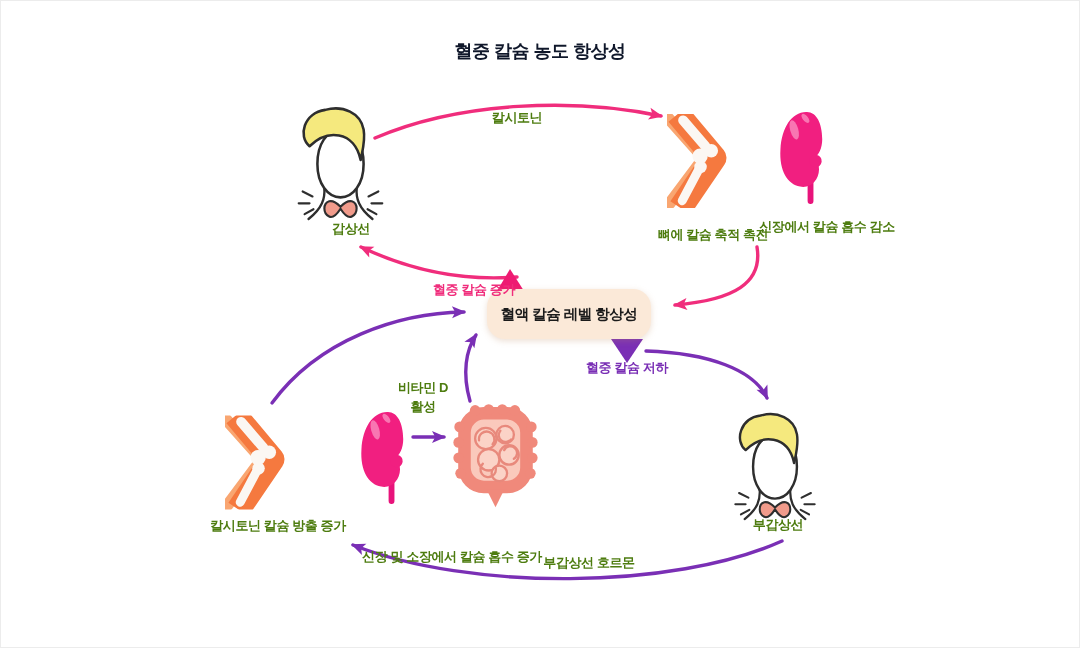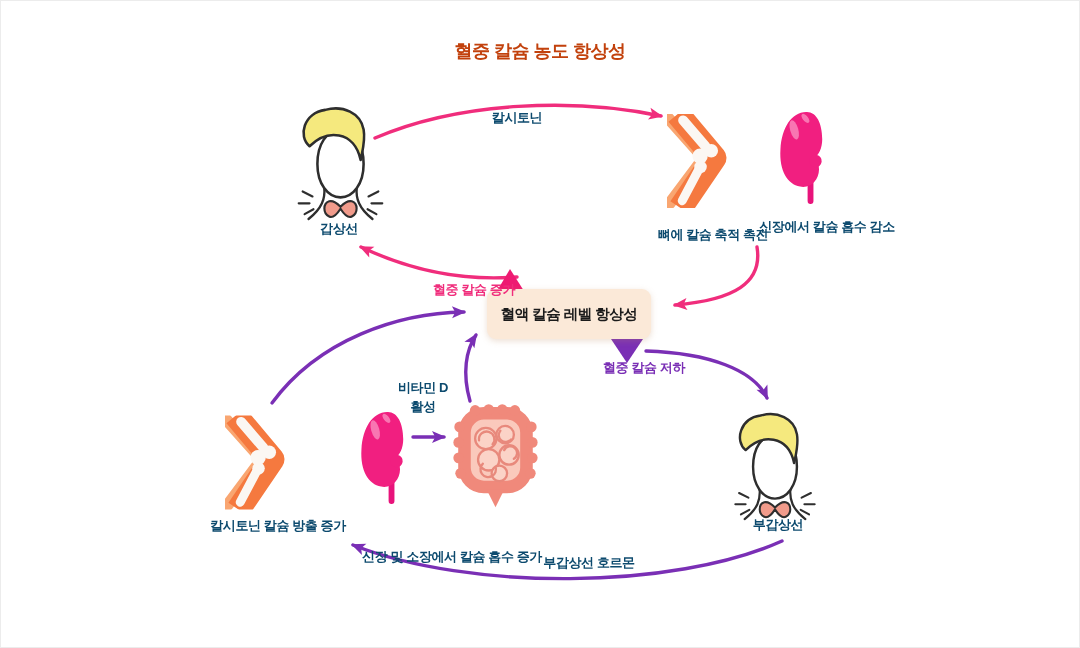--- a/index.html
+++ b/index.html
@@ -3,33 +3,33 @@
 <meta charset="utf-8">
 <style>
   html,body{margin:0;padding:0;background:#fff;}
   .canvas{
     position:relative;width:1080px;height:648px;background:#ffffff;
     border:1px solid #ececec;box-sizing:border-box;overflow:hidden;
     font-family:"Liberation Sans",sans-serif;color:#1d1d1d;
   }
   .title{
     position:absolute;left:0;right:0;top:38px;text-align:center;
-    font-size:18px;font-weight:800;letter-spacing:-0.5px;color:#c2410c;
+    font-size:18px;font-weight:800;letter-spacing:-0.5px;color:#0f172a;
   }
   .node{position:absolute;}
   .lbl{
     position:absolute;transform:translate(-50%,-50%);
     font-size:13px;font-weight:600;letter-spacing:-0.4px;
-    white-space:nowrap;color:#0c4a6e;text-align:center;line-height:1.45;
+    white-space:nowrap;color:#4d7c0f;text-align:center;line-height:1.45;
   }
   .lbl.pink{color:#F02D7C;margin-top:32px;}
   .lbl.purple{color:#7A2FB5;}
   .center-box{
     position:absolute;left:486px;top:288px;width:164px;height:50px;
-    background:#FBE9D8;border-radius:9px;display:flex;align-items:center;justify-content:center;
+    background:#FBE9D8;border-radius:18px;display:flex;align-items:center;justify-content:center;
     font-size:14.5px;font-weight:700;letter-spacing:-0.5px;color:#1b1b1b;
     box-shadow:0 2px 6px rgba(190,140,100,.28);
   }
   svg{display:block;}
   .overlay{position:absolute;left:0;top:0;pointer-events:none;}
 </style>
 </head>
 <body>
 
 <div class="canvas">
@@ -178,29 +178,29 @@
       <path stroke="#7A2FB5" marker-end="url(#mk-purple)" d="M412,436 L443,436"></path>
     </g>
     <polygon points="509,268 523,290 496,290" fill="#EE1A72"></polygon>
     <polygon points="610,338 642,338 626,362" fill="#7A2FB5"></polygon>
   </svg>
 
   <div class="center-box">
     <span>혈액 칼슘 레벨 항상성</span>
   </div>
 
-  <div class="lbl" style="left:338px;top:228px;">갑상선</div>
+  <div class="lbl" style="left:350px;top:228px;">갑상선</div>
   <div class="lbl" style="left:712px;top:226px;margin-top:8px;">뼈에 칼슘 축적 촉진</div>
   <div class="lbl" style="left:826px;top:226px;text-align:right;">신장에서 칼슘 흡수 감소</div>
   <div class="lbl" style="left:777px;top:524px;">부갑상선</div>
   <div class="lbl" style="left:277px;top:525px;">칼시토닌 칼슘 방출 증가</div>
   <div class="lbl" style="left:451px;top:556px;">신장 및 소장에서 칼슘 흡수 증가</div>
 
   <div class="lbl" style="left:516px;top:117px;">칼시토닌</div>
   <div class="lbl pink" style="left:473px;top:257px;">혈중 칼슘 증가</div>
-  <div class="lbl purple" style="left:643px;top:367px;">혈중 칼슘 저하</div>
+  <div class="lbl purple" style="left:626px;top:367px;">혈중 칼슘 저하</div>
   <div class="lbl" style="left:588px;top:562px;">부갑상선 호르몬</div>
   <div class="lbl" style="left:422px;top:397px;">
     <div>비타민 D</div>
     <div>활성</div>
   </div>
 
 </div>
 
 </body></html>

